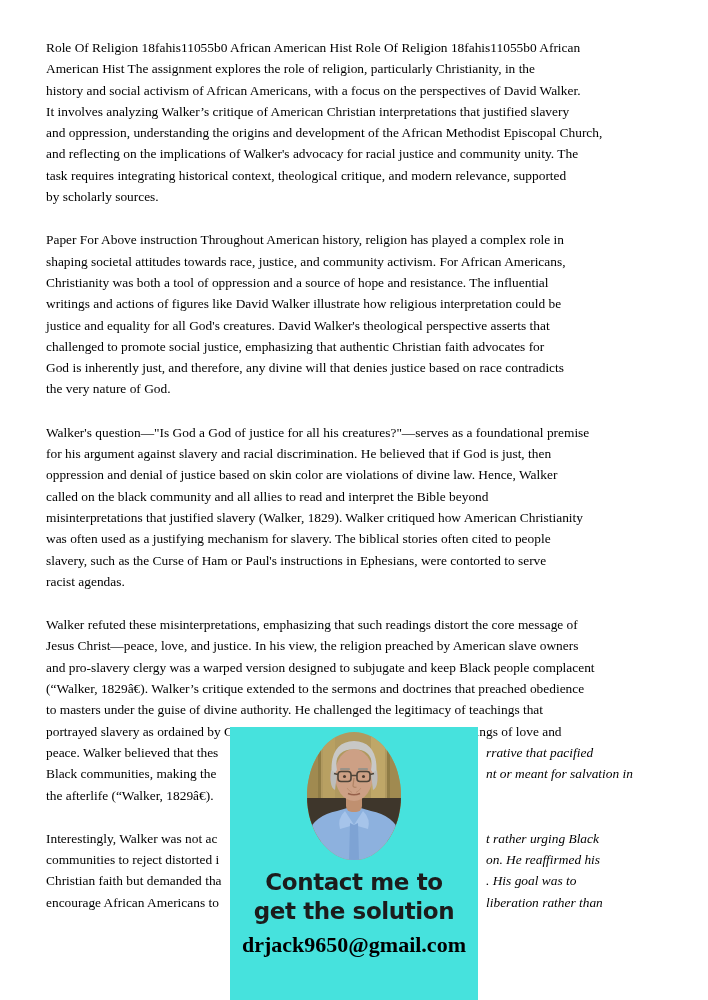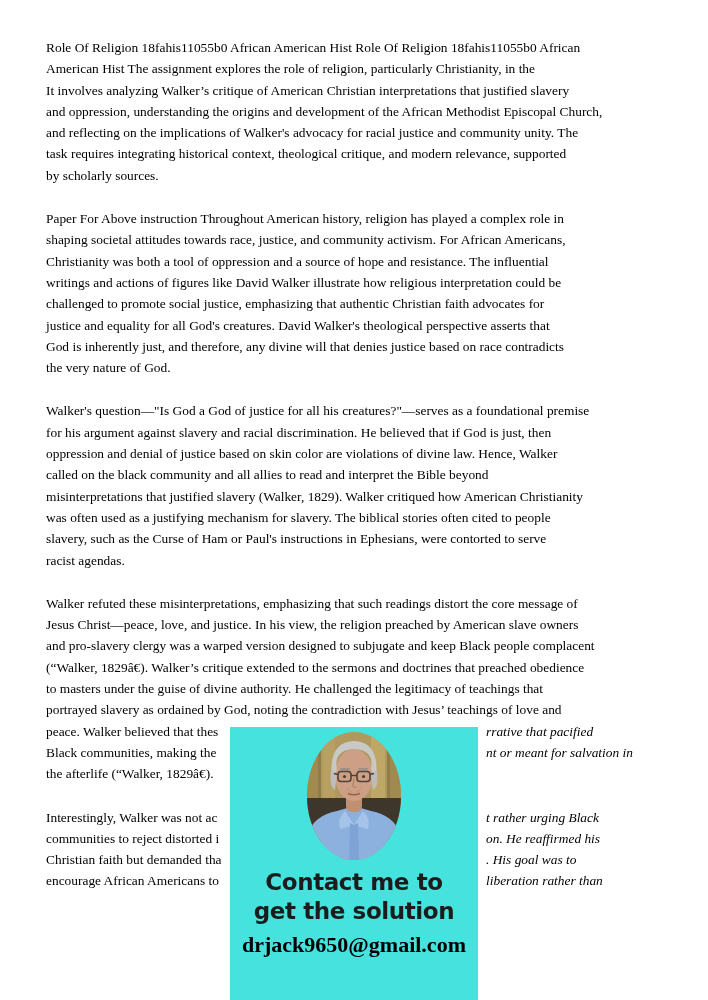--- a/index.html
+++ b/index.html
@@ -57,33 +57,34 @@
 </style>
 </head>
 <body>
 
 <div class="page">
 
   <div class="doc-body">
       <div class="paragraph">
         <div class="line">Role Of Religion 18fahis11055b0 African American Hist Role Of Religion 18fahis11055b0 African</div>
         <div class="line">American Hist The assignment explores the role of religion, particularly Christianity, in the</div>
+        <div class="line">history and social activism of African Americans, with a focus on the perspectives of David Walker.</div>
         <div class="line">It involves analyzing Walker’s critique of American Christian interpretations that justified slavery</div>
         <div class="line">and oppression, understanding the origins and development of the African Methodist Episcopal Church,</div>
         <div class="line">and reflecting on the implications of Walker's advocacy for racial justice and community unity. The</div>
         <div class="line">task requires integrating historical context, theological critique, and modern relevance, supported</div>
         <div class="line">by scholarly sources.</div>
       </div>
       <div class="paragraph">
         <div class="line">Paper For Above instruction Throughout American history, religion has played a complex role in</div>
         <div class="line">shaping societal attitudes towards race, justice, and community activism. For African Americans,</div>
         <div class="line">Christianity was both a tool of oppression and a source of hope and resistance. The influential</div>
         <div class="line">writings and actions of figures like David Walker illustrate how religious interpretation could be</div>
+        <div class="line">justice and equality for all God's creatures. David Walker's theological perspective asserts that</div>
         <div class="line">challenged to promote social justice, emphasizing that authentic Christian faith advocates for</div>
-        <div class="line">justice and equality for all God's creatures. David Walker's theological perspective asserts that</div>
         <div class="line">God is inherently just, and therefore, any divine will that denies justice based on race contradicts</div>
         <div class="line">the very nature of God.</div>
       </div>
       <div class="paragraph">
         <div class="line">Walker's question—"Is God a God of justice for all his creatures?"—serves as a foundational premise</div>
         <div class="line">for his argument against slavery and racial discrimination. He believed that if God is just, then</div>
         <div class="line">oppression and denial of justice based on skin color are violations of divine law. Hence, Walker</div>
         <div class="line">called on the black community and all allies to read and interpret the Bible beyond</div>
         <div class="line">misinterpretations that justified slavery (Walker, 1829). Walker critiqued how American Christianity</div>
         <div class="line">was often used as a justifying mechanism for slavery. The biblical stories often cited to people</div>

